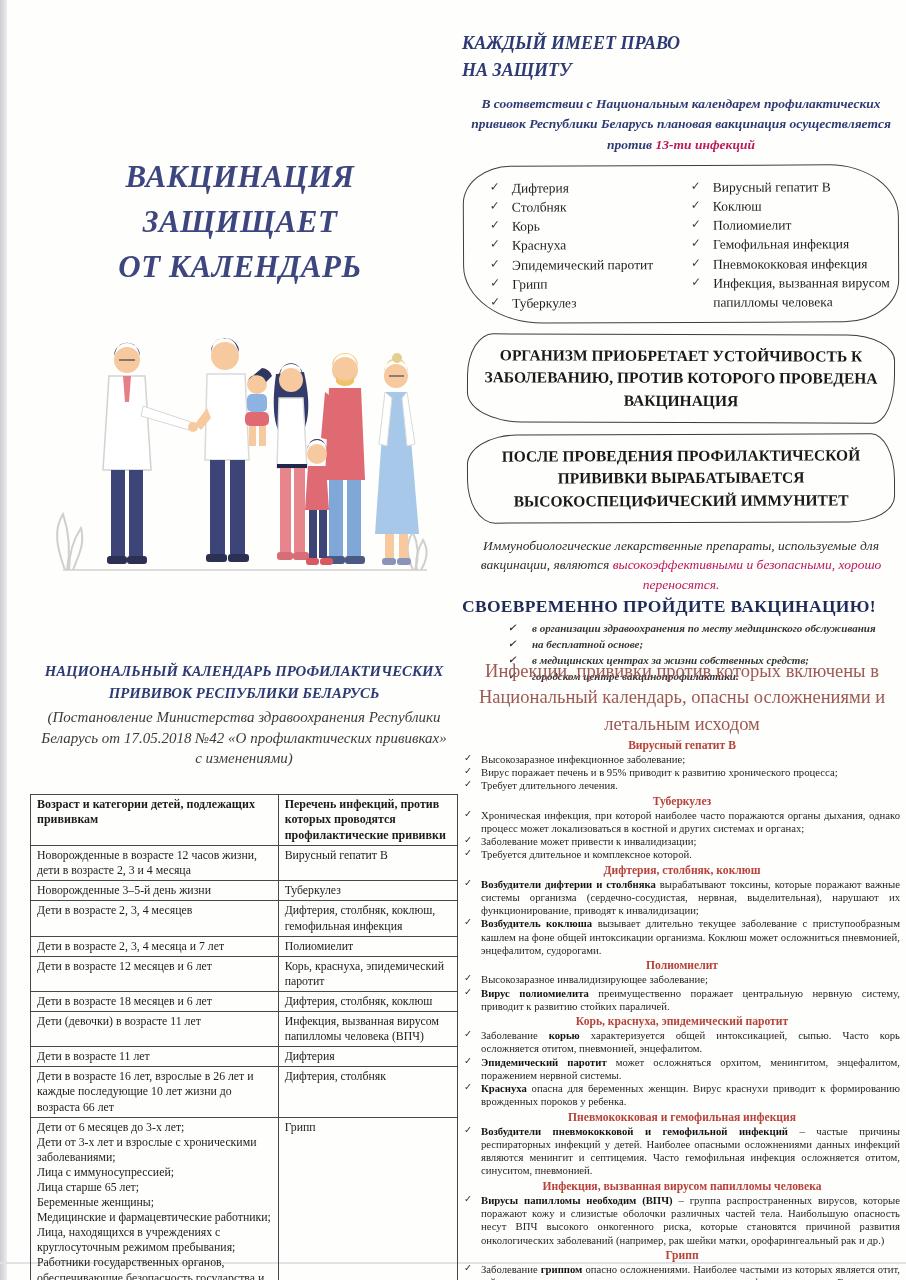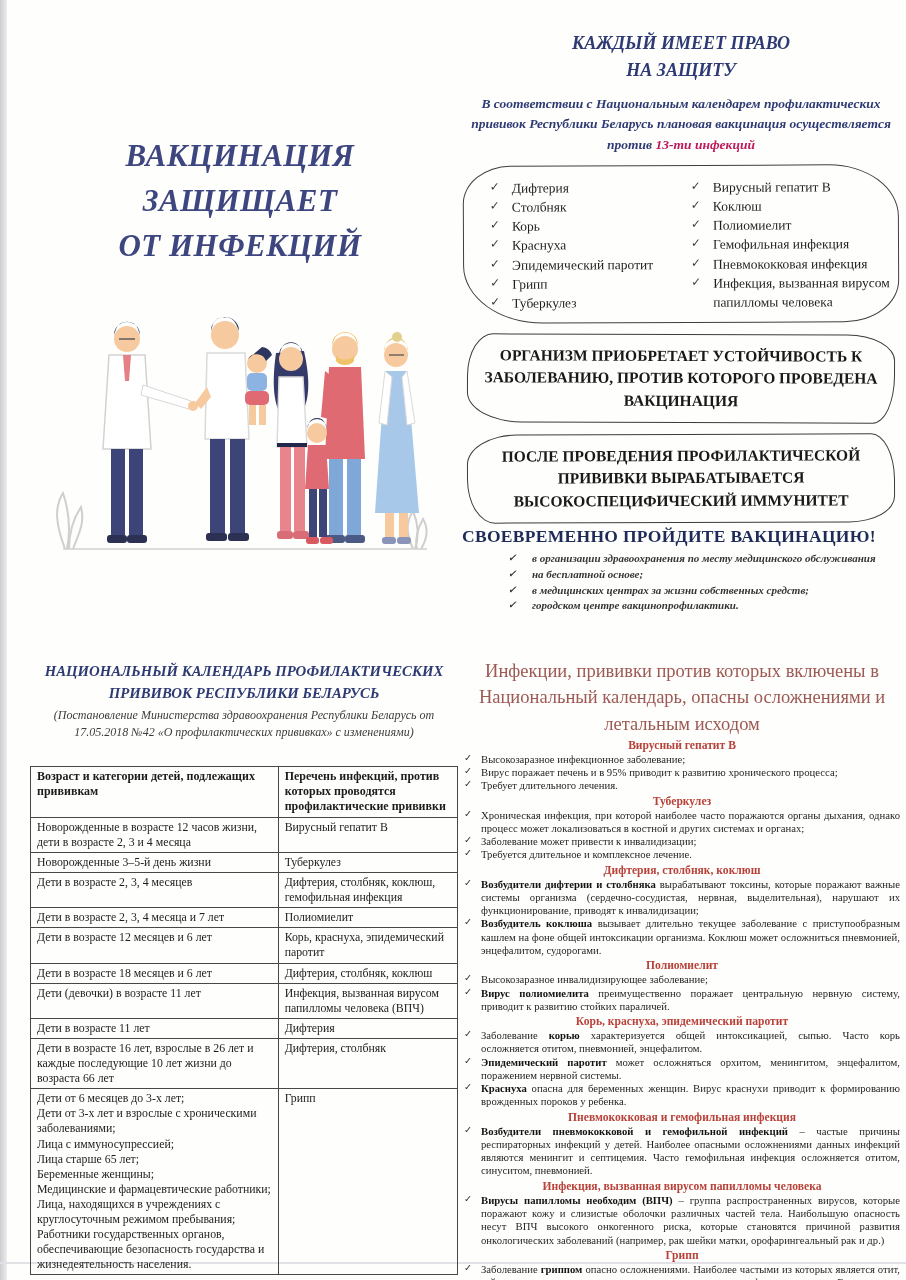--- a/index.html
+++ b/index.html
@@ -3,28 +3,28 @@
 <meta charset="utf-8">
 <style>
   html,body{margin:0;padding:0;background:#e9e9ea;}
   .sheet{position:relative;width:906px;height:1280px;background:#fefefc;overflow:hidden;
          font-family:"Liberation Serif", serif;color:#2e2e2e;}
   .sheet::before{content:"";position:absolute;left:0;top:0;bottom:0;width:7px;
          background:linear-gradient(to right,#b8b8bc,#e6e6e8);opacity:.7;}
   .scan-line{position:absolute;top:1262px;left:0;right:0;height:2px;background:#e2e2e6;}
 
   
-  .q-tl{position:absolute;left:40px;top:134px;width:400px;}
+  .q-tl{position:absolute;left:40px;top:155px;width:400px;}
   .poster-title{margin:0;text-align:center;font-style:italic;font-weight:bold;
          font-size:31px;line-height:1.45;color:#3e4680;letter-spacing:.5px;}
   .illu{display:block;margin:28px auto 0 auto;}
 
   
   .q-tr{position:absolute;left:462px;top:30px;width:438px;}
-  .rights-heading{margin:0;text-align:center;font-style:italic;font-weight:bold;
+  .rights-heading{margin:0;text-align:left;font-style:italic;font-weight:bold;
          font-size:18px;line-height:1.5;color:#2e3a74;}
   .intro{margin:10px 8px 0 8px;text-align:center;font-style:italic;font-weight:bold;
          font-size:13.5px;line-height:1.5;color:#2e3a74;}
   .red{color:#be185d;}
   .bubble{margin:10px auto 0 auto;width:402px;border:1.6px solid #3f3f3f;
          border-radius:48px 70px 55px 80px / 38px 52px 42px 58px;
          padding:12px 6px 10px 26px;display:flex;transform:rotate(-.25deg);background:#fefefc;}
   .bubble .col{flex:1;}
   .check-item{display:grid;grid-template-columns:22px 1fr;font-size:13.5px;line-height:1.42;color:#1e1e1e;}
   .check-item .ck{color:#3b3b3b;font-size:12px;}
@@ -37,21 +37,21 @@
   .cta{margin:2px 0 0 0;text-align:left;font-weight:bold;font-size:17.5px;color:#1e2a57;letter-spacing:.3px;}
   .where-list{list-style:none;margin:4px 0 0 46px;padding:0;}
   .where-item{display:grid;grid-template-columns:24px 1fr;font-size:11px;font-style:italic;
          font-weight:bold;color:#353535;line-height:1.45;}
   .where-item .ck{font-size:10px;color:#3b3b3b;}
 
   
   .q-bl{position:absolute;left:30px;top:660px;width:428px;}
   .cal-title{margin:0;text-align:center;font-style:italic;font-weight:bold;
          font-size:14.8px;line-height:1.5;color:#2e3a74;}
-  .cal-sub{margin:3px 10px 0 10px;text-align:center;font-style:italic;font-size:12px;
+  .cal-sub{margin:3px 10px 0 10px;text-align:center;font-style:italic;font-size:15px;
          line-height:1.35;color:#3c3c3c;}
   table.calendar{margin-top:26px;width:100%;border-collapse:collapse;font-size:11.8px;line-height:1.28;color:#1c1c1c;}
   table.calendar th,table.calendar td{border:1.5px solid #474747;padding:2px 6px;vertical-align:top;text-align:left;}
   table.calendar th{font-weight:bold;font-size:12px;}
   table.calendar col.c1{width:58%;}
   td.pre,th.pre{white-space:pre-line;}
 
   
   .q-br{position:absolute;left:464px;top:658px;width:436px;}
   .danger-title{margin:0;text-align:center;font-weight:normal;font-size:18.5px;
@@ -65,21 +65,21 @@
 </head>
 <body>
 
 <div class="sheet">
   <div class="scan-line"></div>
 
   <section class="q-tl">
     <h1 class="poster-title">
       <span>ВАКЦИНАЦИЯ</span><br>
       <span>ЗАЩИЩАЕТ</span><br>
-      <span>ОТ ИНФЕКЦИЙ</span>
+      <span>ОТ КАЛЕНДАРЬ</span>
     </h1>
     <svg class="illu" width="390" height="268" viewBox="0 0 390 268">
 
       <line x1="18" y1="252" x2="382" y2="252" stroke="#dcdcdc" stroke-width="2"></line>
 
       <g stroke="#cfcfcf" fill="none" stroke-width="2">
         <path d="M20,252 C12,230 8,212 18,196 C24,214 26,232 22,252"></path>
         <path d="M28,252 C34,236 40,226 36,210 C28,222 24,238 24,252"></path>
       </g>
 
@@ -228,20 +228,21 @@
             <span>Пневмококковая инфекция</span>
           </div>
           <div class="check-item">
             <span class="ck">✓</span>
             <span>Инфекция, вызванная вирусом папилломы человека</span>
           </div>
         </div>
     </div>
     <div class="wavy-box b1"><span>ОРГАНИЗМ ПРИОБРЕТАЕТ УСТОЙЧИВОСТЬ К ЗАБОЛЕВАНИЮ, ПРОТИВ КОТОРОГО ПРОВЕДЕНА ВАКЦИНАЦИЯ</span></div>
     <div class="wavy-box b2"><span>ПОСЛЕ ПРОВЕДЕНИЯ ПРОФИЛАКТИЧЕСКОЙ ПРИВИВКИ ВЫРАБАТЫВАЕТСЯ ВЫСОКОСПЕЦИФИЧЕСКИЙ ИММУНИТЕТ</span></div>
+    <p class="immuno"><span>Иммунобиологические лекарственные препараты, используемые для вакцинации, являются </span><span class="red">высокоэффективными и безопасными, хорошо переносятся.</span></p>
     <p class="cta">СВОЕВРЕМЕННО ПРОЙДИТЕ ВАКЦИНАЦИЮ!</p>
     <ul class="where-list" id="where-list">
         <div class="where-item">
           <span class="ck">✓</span>
           <span>в организации здравоохранения по месту медицинского обслуживания</span>
         </div>
         <div class="where-item">
           <span class="ck">✓</span>
           <span>на бесплатной основе;</span>
         </div>
@@ -342,21 +343,21 @@
         <div class="bullet">
           <span class="ck">✓</span>
           <span>Хроническая инфекция, при которой наиболее часто поражаются органы дыхания, однако процесс может локализоваться в костной и других системах и органах;</span>
         </div>
         <div class="bullet">
           <span class="ck">✓</span>
           <span>Заболевание может привести к инвалидизации;</span>
         </div>
         <div class="bullet">
           <span class="ck">✓</span>
-          <span>Требуется длительное и комплексное лечение.</span>
+          <span>Требуется длительное и комплексное которой.</span>
         </div>
         <h4 class="sec-head">Дифтерия, столбняк, коклюш</h4>
         <div class="bullet">
           <span class="ck">✓</span>
           <span><strong>Возбудители дифтерии и столбняка</strong> вырабатывают токсины, которые поражают важные системы организма (сердечно-сосудистая, нервная, выделительная), нарушают их функционирование, приводят к инвалидизации;</span>
         </div>
         <div class="bullet">
           <span class="ck">✓</span>
           <span><strong>Возбудитель коклюша</strong> вызывает длительно текущее заболевание с приступообразным кашлем на фоне общей интоксикации организма. Коклюш может осложниться пневмонией, энцефалитом, судорогами.</span>
         </div>

